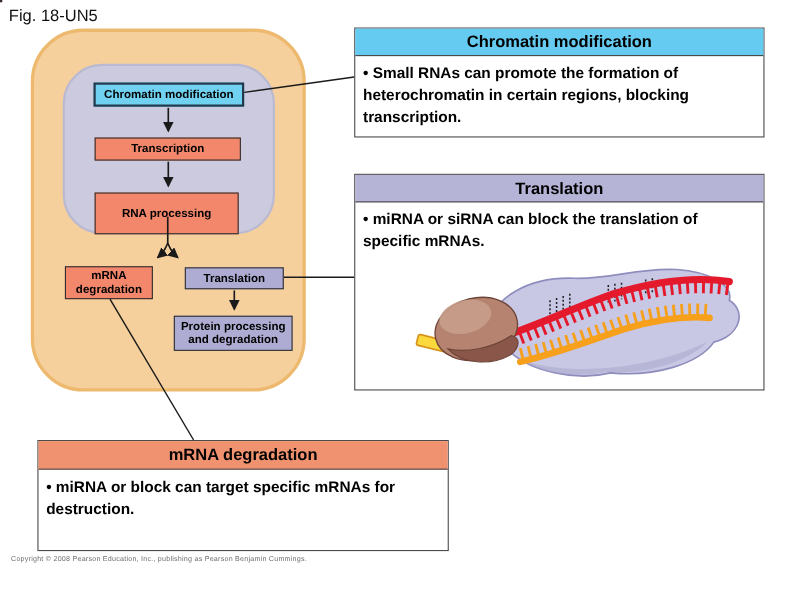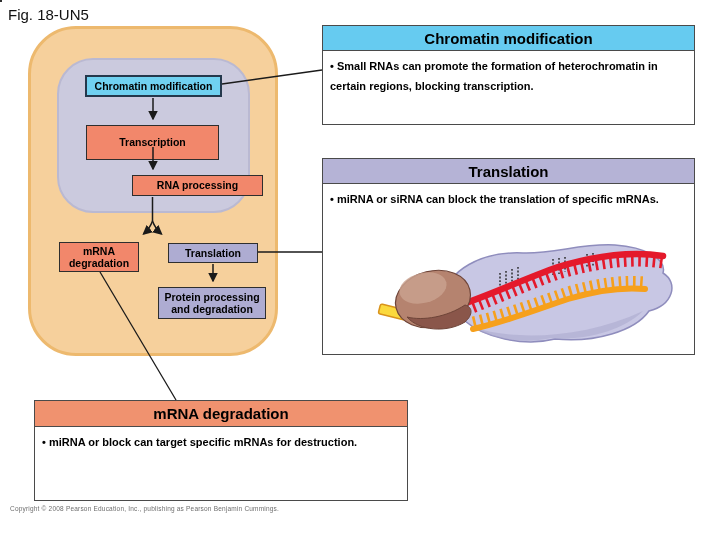--- a/index.html
+++ b/index.html
@@ -37,43 +37,43 @@
     text-align: center;
     font-weight: bold; font-size: 10.5px; color: #000;
     line-height: 12.5px;
     z-index: 2;
   }
   .fbox.cyan    { background: #70d1f1; border: 2px solid #24384c; }
   .fbox.salmon  { background: #f2876b; border: 1.5px solid #2e2e2e; }
   .fbox.purple  { background: #aeacd2; border: 1.5px solid #2e2e2e; }
 
   .box-chromatin   { left: 85px;  top: 75px;  width: 137px; height: 22px; }
-  .box-transcription { left: 86px; top: 125px; width: 133px; height: 35px; }
-  .box-rna         { left: 86px;  top: 175px; width: 131px; height: 21px; margin-left: 46px; }
+  .box-transcription { left: 86px; top: 125px; width: 133px; height: 21px; }
+  .box-rna         { left: 86px;  top: 175px; width: 131px; height: 38px; }
   .box-mrna-deg    { left: 59px;  top: 242px; width: 80px;  height: 30px; }
   .box-translation { left: 168px; top: 243px; width: 90px;  height: 20px; }
   .box-protein     { left: 158px; top: 287px; width: 108px; height: 32px; }
 
   svg.overlay {
     position: absolute; left: 0; top: 0;
     width: 720px; height: 540px;
     z-index: 3; pointer-events: none;
   }
 
   
   .callout { background: #fff; border: 1.3px solid #4a4a4a; z-index: 2; }
   .callout-header {
     height: 25px;
     border-bottom: 1.3px solid #4a4a4a;
     display: flex; align-items: center; justify-content: center;
     font-weight: bold; font-size: 15px; color: #000;
   }
   .callout-body {
     padding: 5px 6px 0 7px;
-    font-weight: bold; font-size: 11px; line-height: 20px; color: #000;
+    font-weight: bold; font-size: 14px; line-height: 20px; color: #000;
     position: relative; z-index: 2;
   }
   .co-chromatin { left: 322px; top: 25px;  width: 373px; height: 100px; }
   .co-chromatin .callout-header { background: #66cbf0; }
   .co-translation { left: 322px; top: 158px; width: 373px; height: 197px; }
   .co-translation .callout-header { background: #b5b3d6; }
   .co-mrna { left: 34px; top: 400px; width: 374px; height: 101px; }
   .co-mrna .callout-header { background: #f0926f; height: 26px; }
 
   .ribosome-svg {

